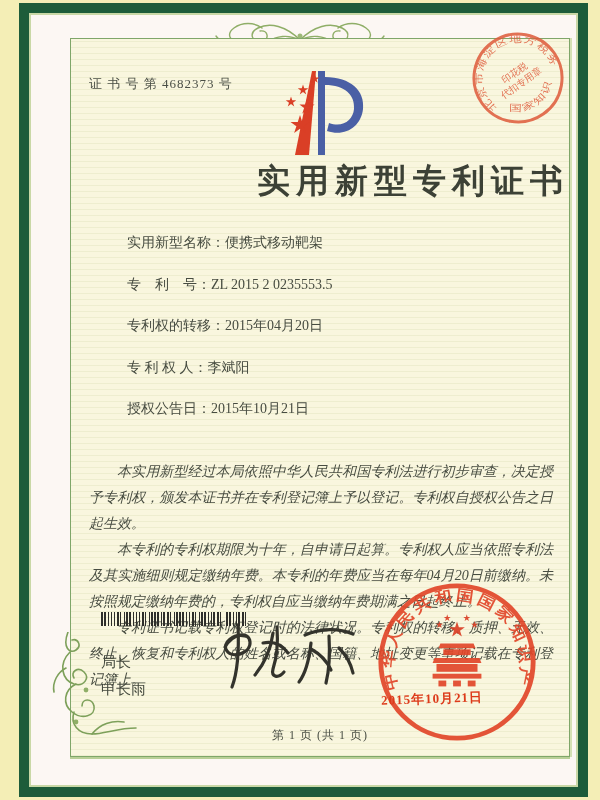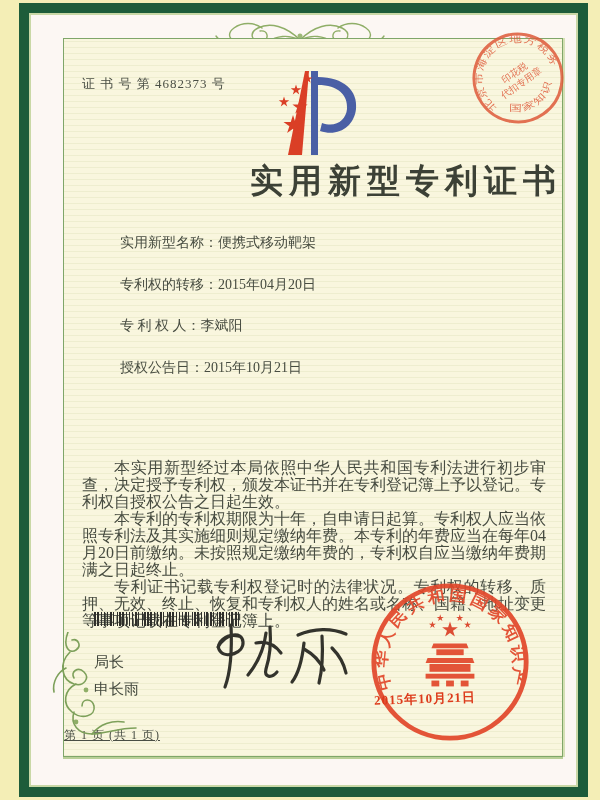--- a/index.html
+++ b/index.html
@@ -11,64 +11,65 @@
   }
   
   .band{
     position:absolute;left:19px;top:3px;right:12px;bottom:3px;
     box-sizing:border-box;border:10px solid #1d5c3a;
     background:#fcf7f3;
     box-shadow:inset 0 0 0 2px #c9d8a6;
   }
   
   .sheet{
-    position:absolute;left:63px;top:38px;width:500px;height:719px;
+    position:absolute;left:70px;top:38px;width:500px;height:719px;
     box-sizing:border-box;
     background-color:#f9f6de;
     background-image:repeating-linear-gradient(0deg,
       rgba(170,185,115,.14) 0px, rgba(170,185,115,.14) 1px,
       transparent 1px, transparent 6px);
     border:1px solid #7fa669;
     box-shadow:0 2px 0 #b9cf97, 2px 0 0 #d4e0b4;
     padding-left:6px;
   }
   .cert-no{position:absolute;left:18px;top:36px;font-size:13px;letter-spacing:1px;color:#4a4f45;}
   .logo{position:absolute;left:192px;top:28px;width:110px;height:92px;}
   .title{
     position:absolute;left:0;top:120px;width:100%;
     text-align:right;font-size:33px;font-weight:600;
     letter-spacing:6px;color:#3c4136;
   }
   .fields{position:absolute;left:18px;top:196px;width:460px;margin-left:38px;}
   .field{margin:0 0 26px 0;font-size:14px;line-height:15.5px;color:#474c41;}
   .body-text{
     position:absolute;left:18px;top:420px;width:464px;
-    font-size:16px;line-height:17px;color:#474c41;
+    font-size:14px;line-height:26px;color:#474c41;
     text-align:justify;
+    font-style:italic;
   }
   .body-text p{margin:0;text-indent:2em;}
   .barcode{
     position:absolute;left:30px;top:573px;width:147px;height:14px;
     background:repeating-linear-gradient(90deg,
       #2e2e2a 0 1.5px, transparent 1.5px 3px,
       #2e2e2a 3px 5px, transparent 5px 6.5px,
       #2e2e2a 6.5px 7.5px, transparent 7.5px 10px,
       #2e2e2a 10px 11px, transparent 11px 12.5px);
   }
   .signer{position:absolute;left:30px;top:610px;font-size:15px;line-height:27px;color:#43483d;}
   .signature-svg{position:absolute;left:132px;top:578px;width:170px;height:95px;}
   .office-seal{position:absolute;left:303px;top:540px;width:166px;height:166px;opacity:.92;}
   .seal-date{
     position:absolute;left:310px;top:651px;
     font-size:13px;font-weight:bold;letter-spacing:1px;color:#dd3a1a;
     transform:rotate(-2deg);white-space:nowrap;
   }
   .footer{
     position:absolute;left:0;top:688px;width:100%;
-    text-align:left;font-size:12px;letter-spacing:1px;color:#4a4f45;text-decoration:underline;
+    text-align:center;font-size:12px;letter-spacing:1px;color:#4a4f45;
   }
   .top-flourish{position:absolute;left:178px;top:14px;width:244px;height:48px;}
   .corner-flourish{position:absolute;left:40px;top:632px;width:100px;height:112px;}
   .corner-stamp{
     position:absolute;left:468px;top:28px;width:100px;height:100px;
     transform:rotate(-35deg);opacity:.85;
   }
   .seal-ring{font-size:15.5px;letter-spacing:3px;fill:#e2472a;font-weight:bold;}
   .stamp-ring{font-size:9px;letter-spacing:1px;fill:#de5a3a;}
   .stamp-center{font-size:9.5px;fill:#de5a3a;text-anchor:middle;}
@@ -114,20 +115,21 @@
       <use href="#star" transform="translate(40,23) scale(0.55)"></use>
       <use href="#star" transform="translate(28,35) scale(0.55)"></use>
       <use href="#star" transform="translate(44,40) scale(0.8)"></use>
       <use href="#star" transform="translate(37,58) scale(1.0)"></use>
     </svg>
 
     <div class="title">实用新型专利证书</div>
 
     <div class="fields">
       <p class="field"><span>实用新型名称：</span><span>便携式移动靶架</span></p>
+      <p class="field"><span>专　利　号：</span><span>ZL 2015 2 0235553.5</span></p>
       <p class="field"><span>专利权的转移：</span><span>2015年04月20日</span></p>
       <p class="field"><span>专 利 权 人：</span><span>李斌阳</span></p>
       <p class="field"><span>授权公告日：</span><span>2015年10月21日</span></p>
     </div>
 
     <div class="body-text">
       <p>本实用新型经过本局依照中华人民共和国专利法进行初步审查，决定授予专利权，颁发本证书并在专利登记簿上予以登记。专利权自授权公告之日起生效。</p>
       <p>本专利的专利权期限为十年，自申请日起算。专利权人应当依照专利法及其实施细则规定缴纳年费。本专利的年费应当在每年04月20日前缴纳。未按照规定缴纳年费的，专利权自应当缴纳年费期满之日起终止。</p>
       <p>专利证书记载专利权登记时的法律状况。专利权的转移、质押、无效、终止、恢复和专利权人的姓名或名称、国籍、地址变更等事项记载在专利登记簿上。</p>
     </div>

